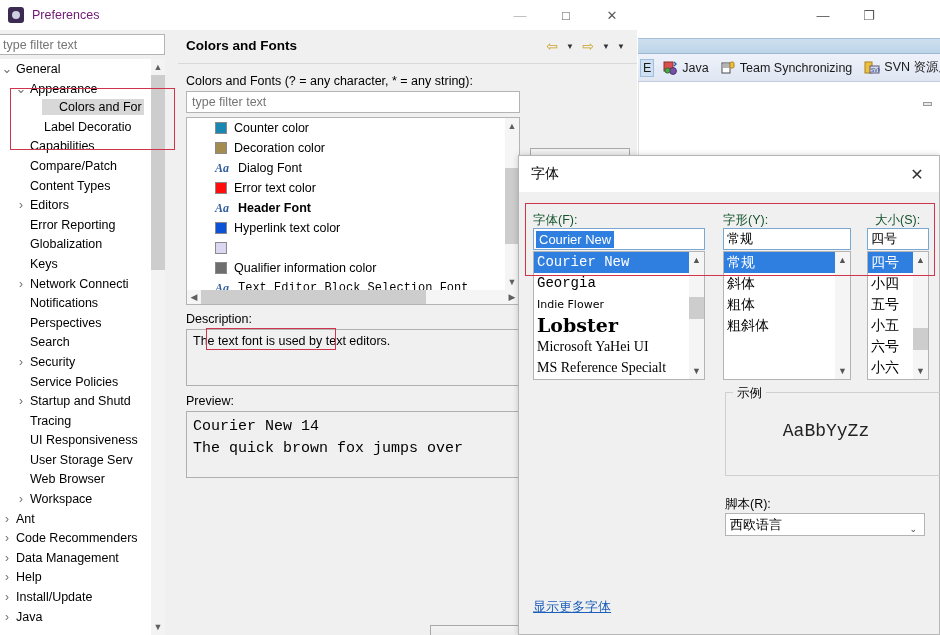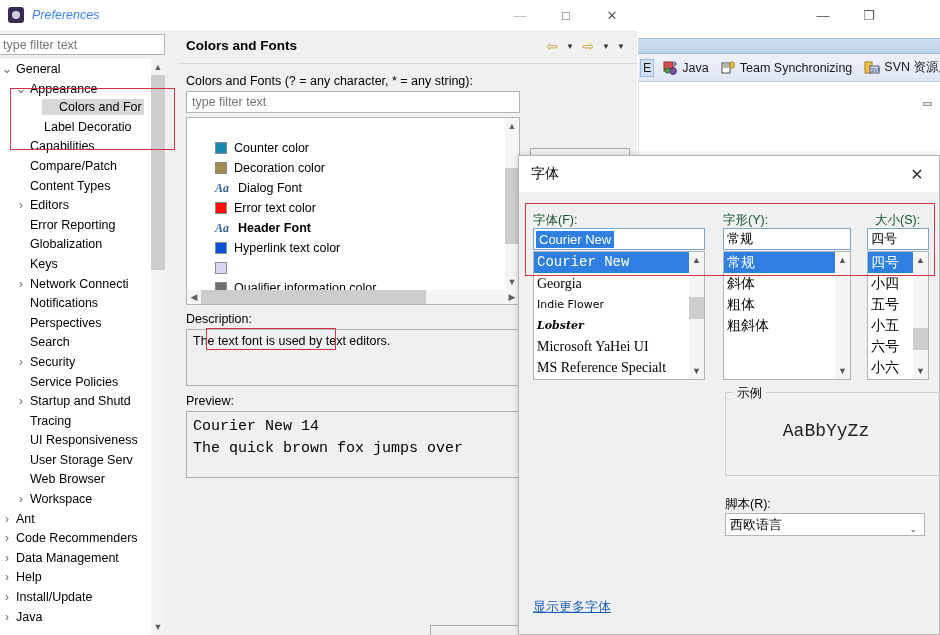--- a/index.html
+++ b/index.html
@@ -85,21 +85,21 @@
     background: #3b2a52;
     position: relative;
     flex: none;
   }
   #prefs-app-icon::after {
     content: ""; position: absolute; left: 4px; top: 4px;
     width: 8px; height: 8px; border-radius: 50%;
     background: #cfcfe0;
   }
   #prefs-title-text {
-    font-size: 12.5px; color: #3b82f6; font-style: italic;
+    font-size: 12.5px; color: #701a75;
   }
   #prefs-min { right: 94px; color: #b9b9b9; }
   #prefs-max { right: 48px; }
   #prefs-close { right: 2px; }
 
   #prefs-body {
     position: absolute; left: 0; top: 30px; width: 637px; height: 605px;
     background: #f0f0f0;
   }
 
@@ -179,21 +179,21 @@
     border: 1px solid #b4b4b4; background: #ffffff;
     font-family: "Liberation Sans", sans-serif; font-size: 12.5px;
     padding-left: 5px; color: #808080; outline: none;
   }
 
   #cf-list {
     position: absolute; left: 8px; top: 87px; width: 334px; height: 188px;
     border: 1px solid #b4b4b4; background: #ffffff;
     overflow: hidden;
   }
-  #cf-list-inner { position: absolute; left: 0; top: 0; right: 14px; bottom: 14px; overflow: hidden; margin-top: 20px; }
+  #cf-list-inner { position: absolute; left: 0; top: 0; right: 14px; bottom: 14px; overflow: hidden; }
   .cf-row {
     height: 20px; line-height: 20px; white-space: nowrap;
     font-size: 12.5px; padding-left: 14px;
     display: flex; align-items: center;
   }
   .cf-row .tw2 { display: inline-block; width: 14px; text-align: center; color: #9a9a9a; font-size: 10px; flex:none; }
   .swatch {
     display: inline-block; width: 12px; height: 12px; margin-right: 7px;
     border: 1px solid #8a8a8a; flex: none;
   }
@@ -318,23 +318,23 @@
     font-size: 13px; padding-left: 4px; line-height: 21px;
   }
   #script-caret { position: absolute; right: 7px; top: 5px; font-size: 9px; color: #444; }
   #more-fonts-link {
     position: absolute; left: 14px; bottom: 18px;
     color: #1b5fbb; font-size: 13px; text-decoration: underline;
   }
 
   .f-courier { font-family: "Liberation Mono", monospace; }
   .f-serif { font-family: "Liberation Serif", serif; }
-  .f-georgia { font-family: Liberation Serif, serif; }
+  .f-georgia { font-family: Liberation Mono, monospace; }
   .f-indie { font-family: "DejaVu Sans", sans-serif; font-size: 11px; }
-  .f-lobster { font-family: "DejaVu Serif", serif; font-weight: bold; font-style: italic; font-size: 11px; }
+  .f-lobster { font-family: "DejaVu Serif", serif; font-weight: bold; font-size: 19px; }
   .f-yahei { font-family: Liberation Serif, serif; }
 </style>
 </head>
 <body>
 
 <div id="eclipse-window">
   <div id="eclipse-titlebar">
     <div class="win-btn" id="eclipse-min">—</div>
     <div class="win-btn" id="eclipse-max">❐</div>
   </div>

